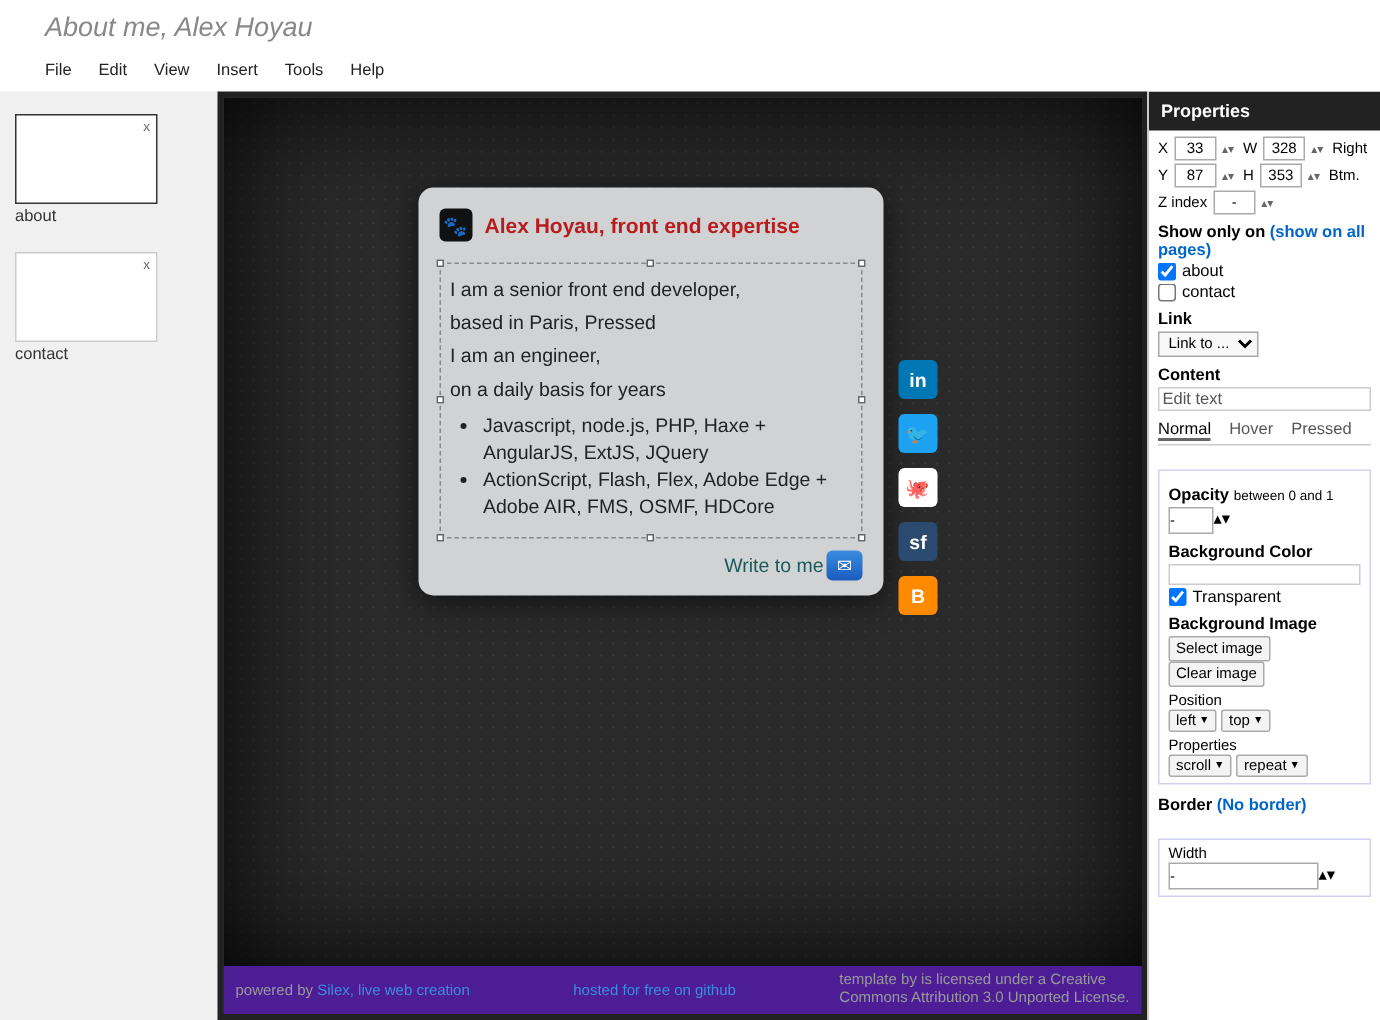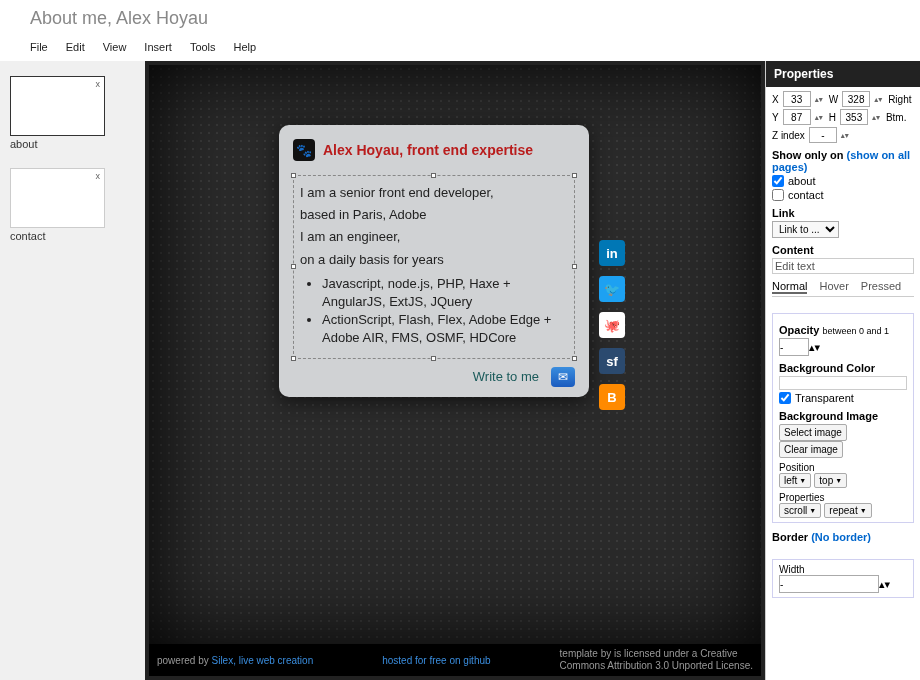--- a/index.html
+++ b/index.html
@@ -1,18 +1,18 @@
 <!DOCTYPE html>
 <html><head>
 <meta charset="utf-8">
 <style>
 * { margin: 0; padding: 0; box-sizing: border-box; font-family: Arial, Helvetica, sans-serif; }
 body { width: 920px; height: 680px; overflow: hidden; background: #fff; display: flex; flex-direction: column; }
 .header { padding: 8px 30px 6px; }
-.title { font-size: 18px; color: #888; }
+.title { font-size: 18px; font-style: italic; color: #888; }
 .menubar { padding: 6px 30px 8px; display: flex; gap: 18px; font-size: 11px; color: #222; }
 .menubar span { cursor: pointer; }
 .main { flex: 1; display: flex; background: #f0f0f0; min-height: 0; }
 .left-panel { width: 145px; background: #f0f0f0; padding: 15px 10px; }
 .page-thumb { width: 95px; height: 60px; background: #fff; border: 1px solid #333; position: relative; margin-bottom: 2px; }
 .page-thumb.inactive { border-color: #ccc; }
 .page-thumb .closex { position: absolute; top: 2px; right: 4px; font-size: 9px; color: #666; cursor: pointer; }
 .page-label { font-size: 11px; color: #333; margin-bottom: 18px; }
 .canvas-area { flex: 1; background: #222; display: flex; flex-direction: column; padding: 4px; }
 .canvas { flex: 1; background: #2a2a2a; background-image: radial-gradient(#3a3a3a 1px, transparent 1px); background-size: 8px 8px; position: relative; box-shadow: inset 0 0 80px #000; }
@@ -20,26 +20,26 @@
 .card-head { display: flex; align-items: center; gap: 8px; margin-bottom: 14px; }
 .paw-icon { width: 22px; height: 22px; background: #111; border-radius: 4px; color: #fff; display: flex; align-items: center; justify-content: center; font-size: 13px; }
 .card-title { color: #b91c1c; font-weight: bold; font-size: 14px; }
 .card-body { border: 1px dashed #888; padding: 6px 2px; position: relative; font-size: 13px; color: #222; line-height: 1.4; }
 .card-body .handle { position: absolute; width: 5px; height: 5px; background: #fff; border: 1px solid #666; }
 .h-tl { top: -3px; left: -3px; } .h-tr { top: -3px; right: -3px; } .h-bl { bottom: -3px; left: -3px; } .h-br { bottom: -3px; right: -3px; }
 .h-tm { top: -3px; left: 50%; margin-left: -3px; } .h-bm { bottom: -3px; left: 50%; margin-left: -3px; }
 .h-ml { top: 50%; left: -3px; margin-top: -3px; } .h-mr { top: 50%; right: -3px; margin-top: -3px; }
 .card-body ul { padding-left: 26px; margin: 4px 0; }
 .card-body p { padding: 2px 4px; }
-.write-link { text-align: right; margin-top: 8px; color: #1a5a5a; font-size: 13px; display: flex; justify-content: flex-end; align-items: center; gap: 12px; }
+.write-link { text-align: right; margin-top: 8px; color: #1a5a5a; font-size: 13px; display: flex; justify-content: flex-end; align-items: center; gap: 2px; }
 .mail-icon { width: 24px; height: 20px; background: linear-gradient(#3a8dde,#1a5bbf); border-radius: 4px; display: flex; align-items: center; justify-content: center; color: #fff; font-size: 12px; }
 .social-col { position: absolute; left: 450px; top: 175px; display: flex; flex-direction: column; gap: 10px; }
 .sicon { width: 26px; height: 26px; border-radius: 4px; display: flex; align-items: center; justify-content: center; color: #fff; font-size: 13px; font-weight: bold; }
 .linkedin { background: #0077b5; } .twitter { background: #1da1f2; } .github { background: #fff; color: #222; } .sf { background: #2b4a6f; } .blogger { background: #ff8a00; }
-.footer { background: #000000; color: #999; font-size: 10px; padding: 4px 8px; display: flex; justify-content: space-between; align-items: center; }
+.footer { background: #4c1d95; color: #999; font-size: 10px; padding: 4px 8px; display: flex; justify-content: space-between; align-items: center; }
 .footer a { color: #3a8dde; text-decoration: none; }
 .footer-right { text-align: left; line-height: 1.2; max-width: 300px; }
 .props { width: 155px; background: #fff; border-left: 1px solid #ccc; display: flex; flex-direction: column; font-size: 11px; overflow-y: auto; }
 .props-head { background: #222; color: #fff; font-weight: bold; padding: 6px 8px; font-size: 12px; }
 .props-body { padding: 4px 6px; }
 .coord-row { display: flex; gap: 4px; align-items: center; margin-bottom: 2px; font-size: 10px; }
 .coord-row input { width: 28px; height: 16px; font-size: 10px; border: 1px solid #aaa; text-align: center; }
 .coord-row .spin { width: 10px; font-size: 8px; color: #666; }
 .plabel { font-weight: bold; margin-top: 6px; margin-bottom: 2px; font-size: 11px; }
 .link-blue { color: #0066cc; cursor: pointer; }
@@ -93,21 +93,21 @@
         <div class="card-body">
           <div class="handle h-tl"></div>
           <div class="handle h-tm"></div>
           <div class="handle h-tr"></div>
           <div class="handle h-ml"></div>
           <div class="handle h-mr"></div>
           <div class="handle h-bl"></div>
           <div class="handle h-bm"></div>
           <div class="handle h-br"></div>
           <p>I am a senior front end developer,</p>
-          <p>based in Paris, Adobe</p>
+          <p>based in Paris, Pressed</p>
           <p>I am an engineer,</p>
           <p>on a daily basis for years</p>
           <ul>
             <li>Javascript, node.js, PHP, Haxe + AngularJS, ExtJS, JQuery</li>
             <li>ActionScript, Flash, Flex, Adobe Edge + Adobe AIR, FMS, OSMF, HDCore</li>
           </ul>
         </div>
         <div class="write-link">
           <span>Write to me</span>
           <span class="mail-icon">✉</span>

